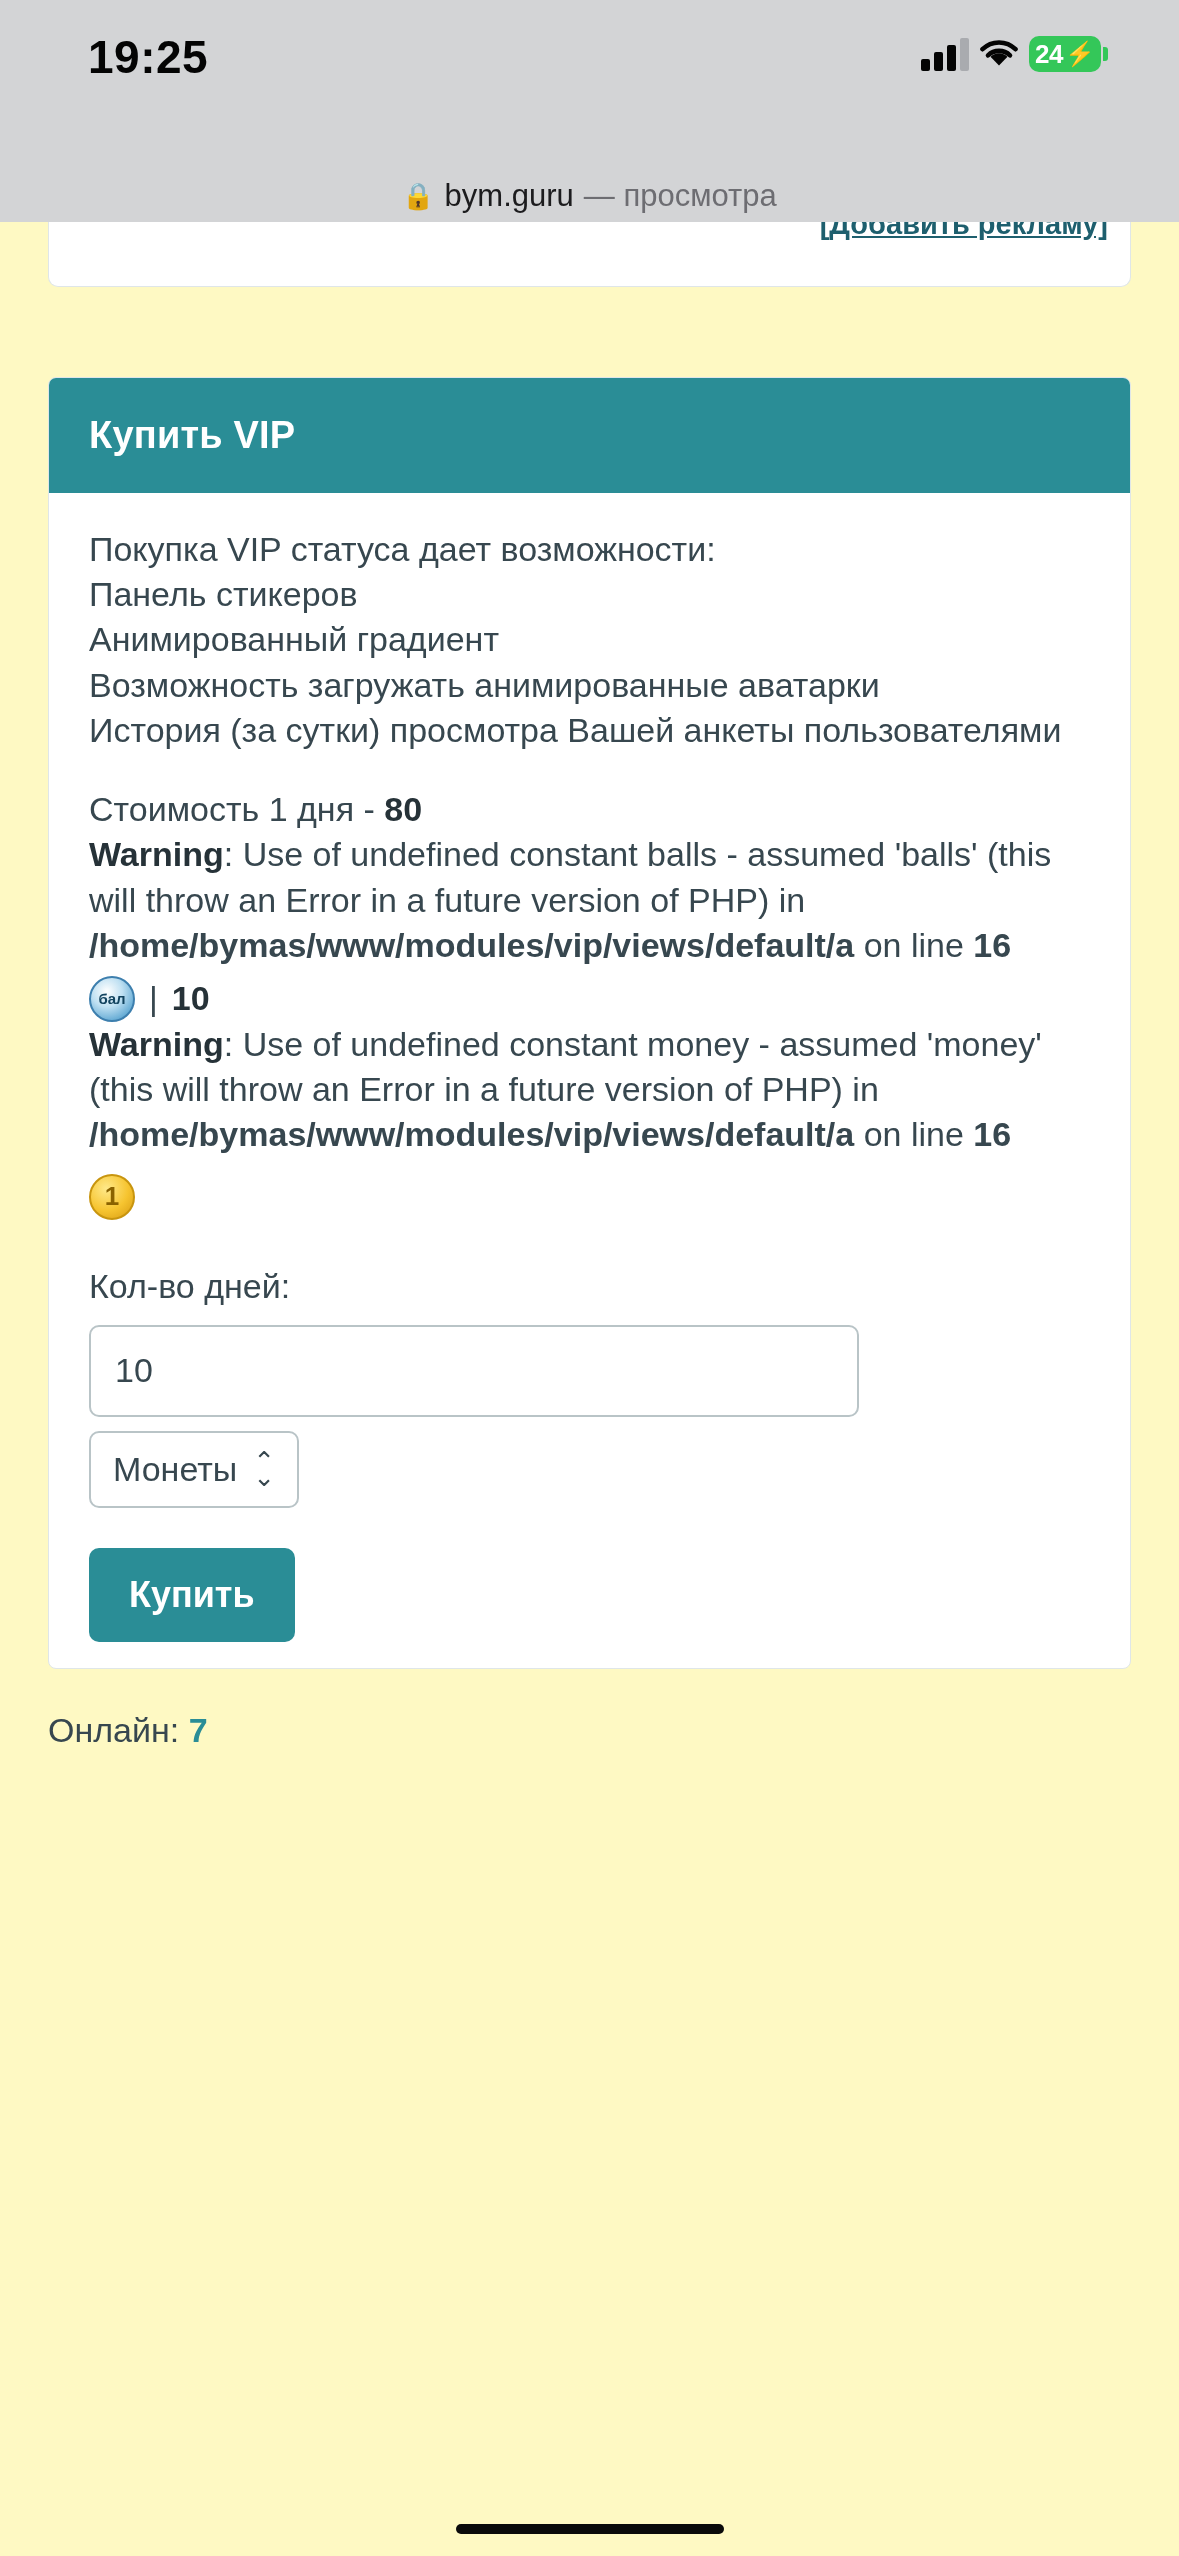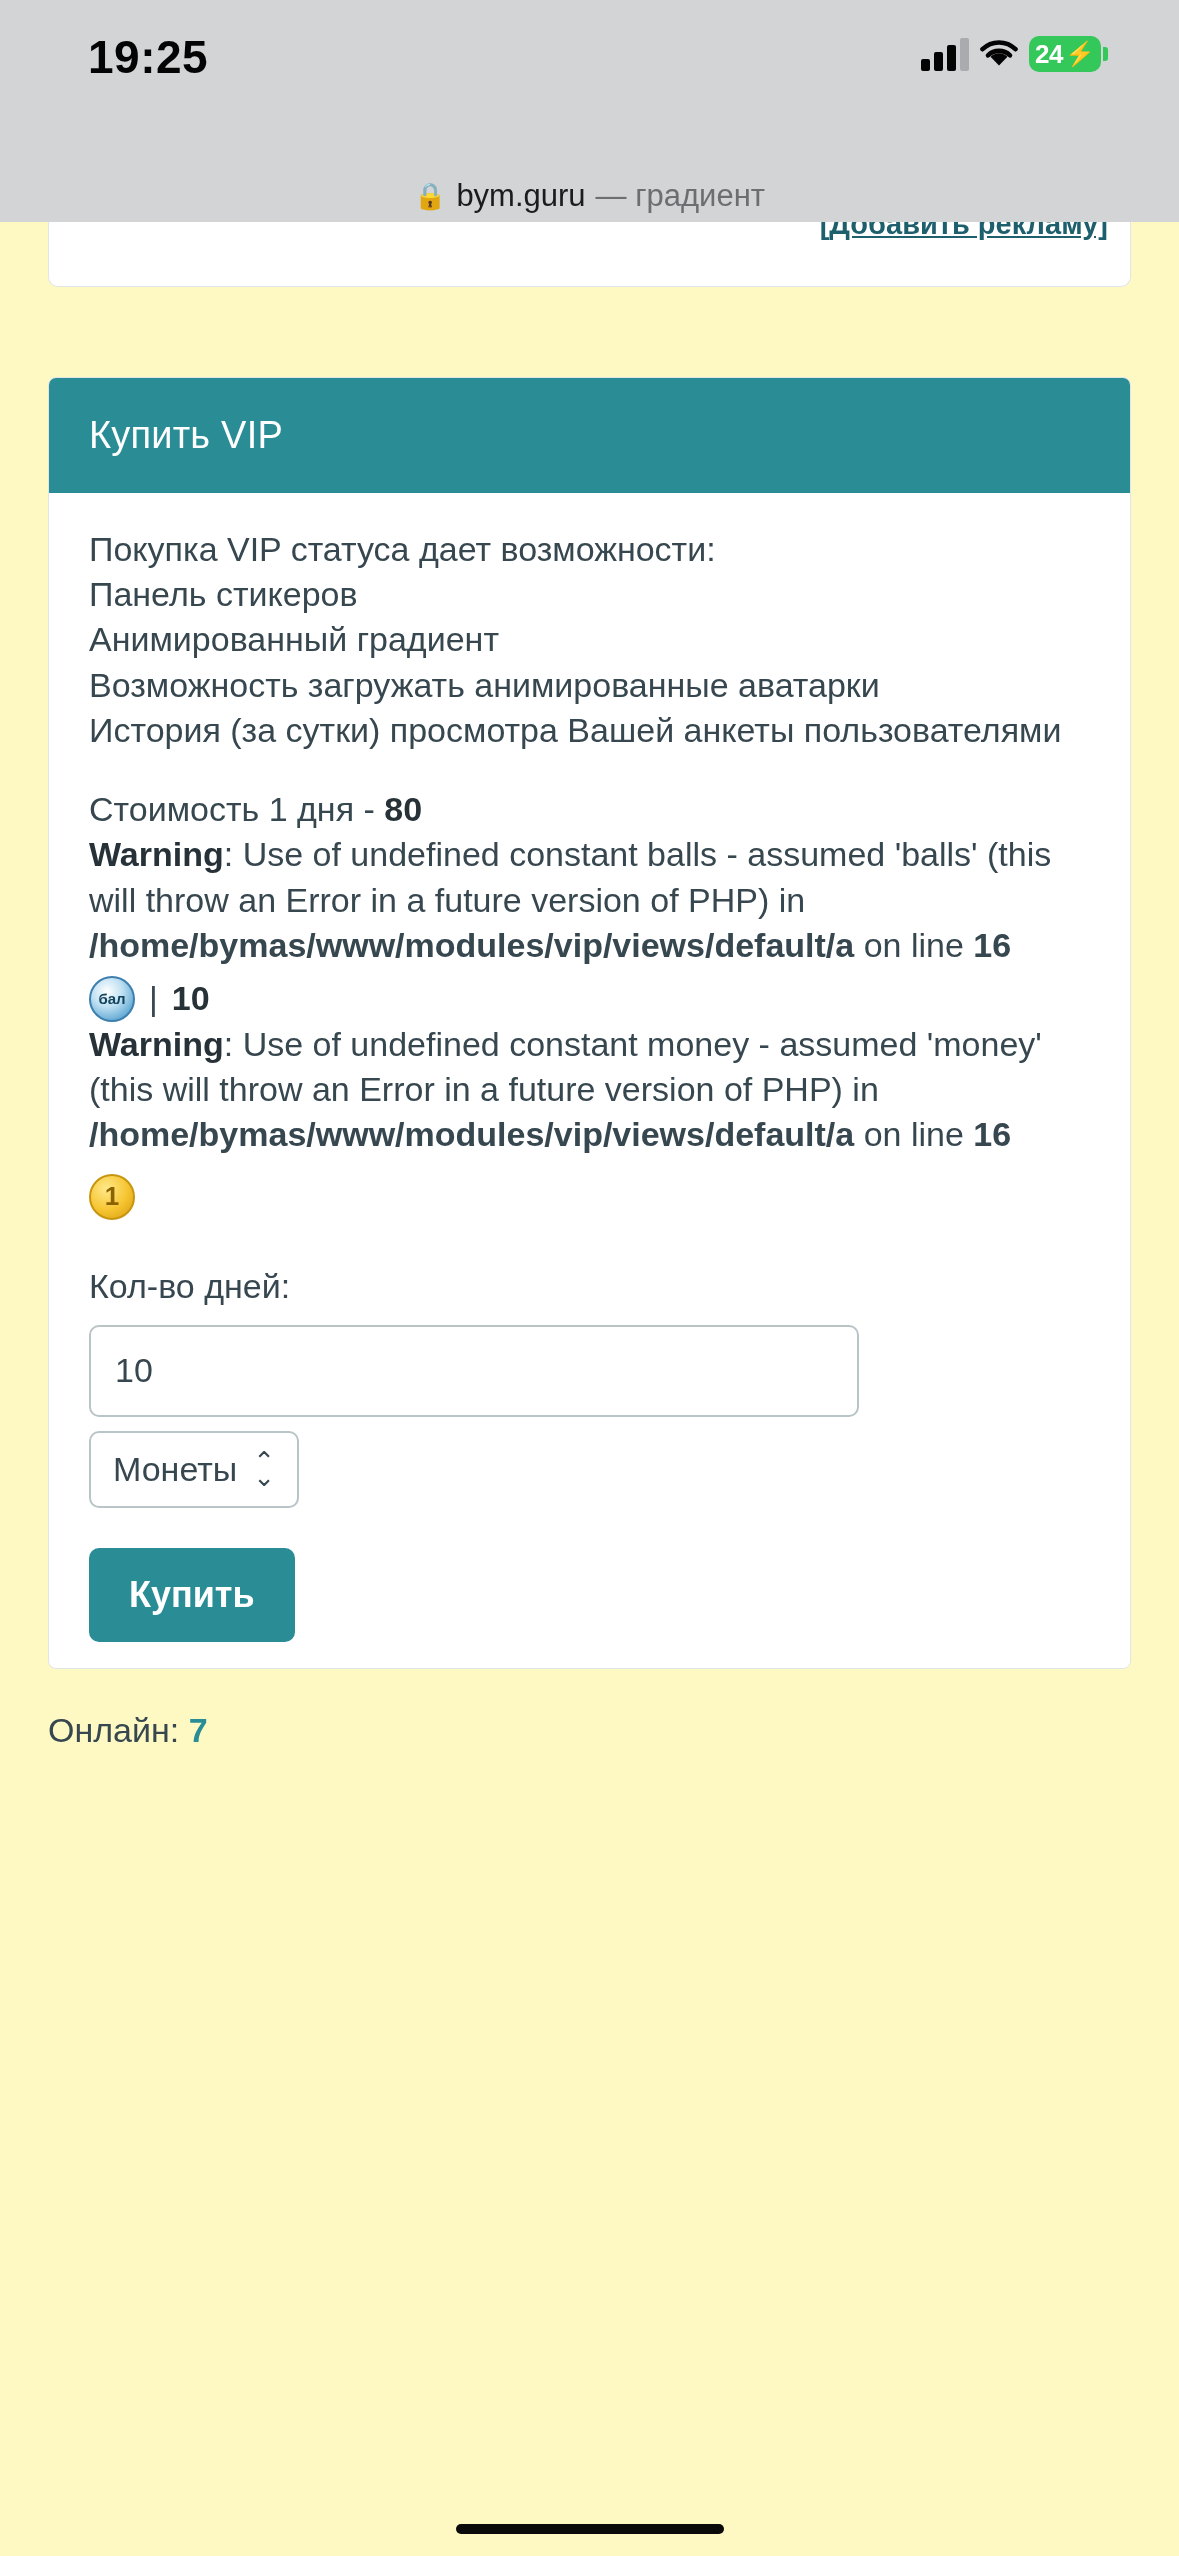--- a/index.html
+++ b/index.html
@@ -135,20 +135,21 @@
     border: 1px solid #dfe6e8;
     border-radius: 8px;
     overflow: hidden;
   }
   .card-header {
     background: #2a8d96;
     color: #fff;
     font-size: 38px;
     padding: 36px 40px;
     letter-spacing: 0.2px;
+    font-weight: bold;
   }
   .card-body {
     padding: 34px 40px 26px 40px;
     color: #37474f;
     font-size: 34px;
     line-height: 1.33;
   }
   .card-body p { margin: 0; }
   .spacer { height: 34px; }
 
@@ -302,21 +303,21 @@
       <span class="pct">24</span>
       <span class="bolt">⚡</span>
       <span class="cap"></span>
     </div>
   </div>
 </div>
 
 <div class="url-bar">
   <span class="lock">🔒</span>
   <span class="host">bym.guru</span>
-  <span class="private">— градиент</span>
+  <span class="private">— просмотра</span>
 </div>
 
 <div class="page">
 
   <div class="ad-card">
     <a class="ad-link" href="#">[Добавить рекламу]</a>
   </div>
 
   <div class="card">
     <div class="card-header">Купить VIP</div>

